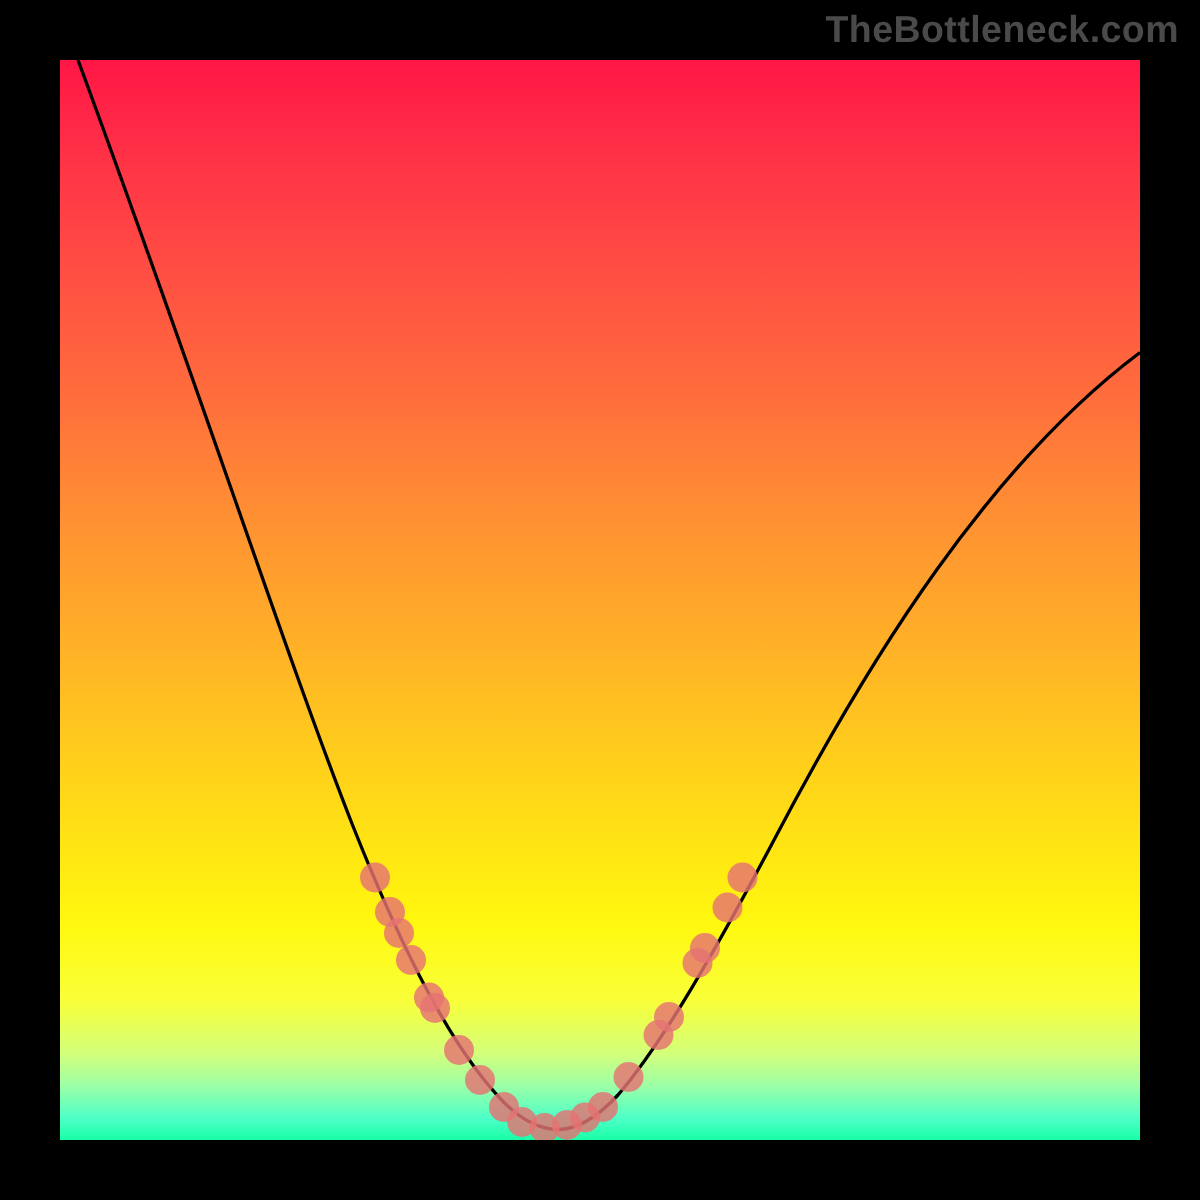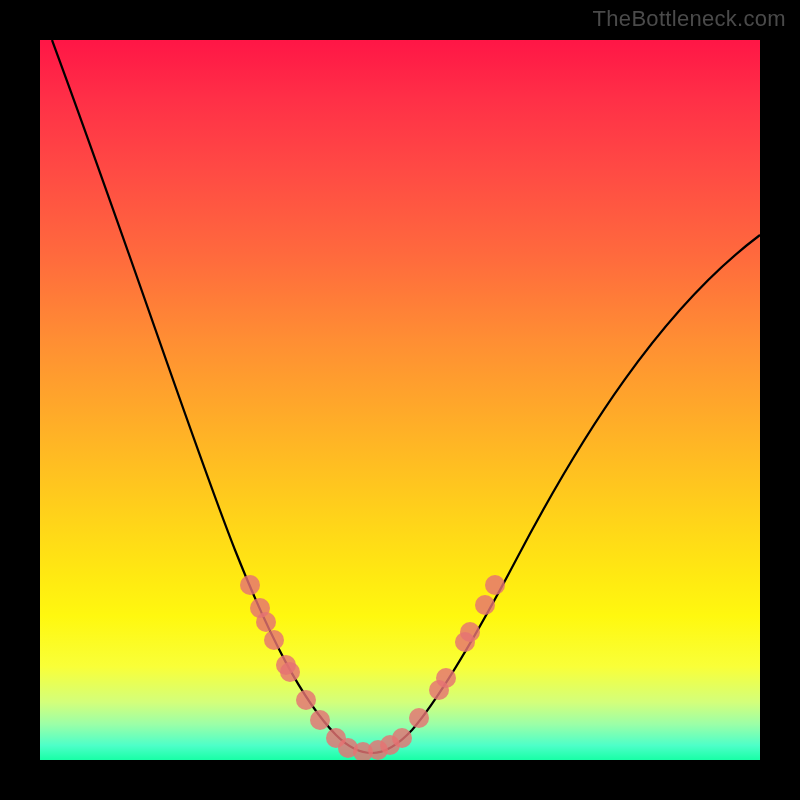--- a/index.html
+++ b/index.html
@@ -9,22 +9,22 @@
     height: 800px;
     background: #000;
     position: relative;
     overflow: hidden;
   }
   .watermark {
     position: absolute;
     top: 6px;
     right: 14px;
     font-family: Arial, Helvetica, sans-serif;
-    font-size: 22px;
-    font-weight: 400;
+    font-size: 25px;
+    font-weight: 700;
     color: #4a4a4a;
     z-index: 5;
     letter-spacing: 0.3px;
     text-align: center;
   }
   .plot-area {
     position: absolute;
     left: 40px;
     top: 40px;
     width: 720px;

